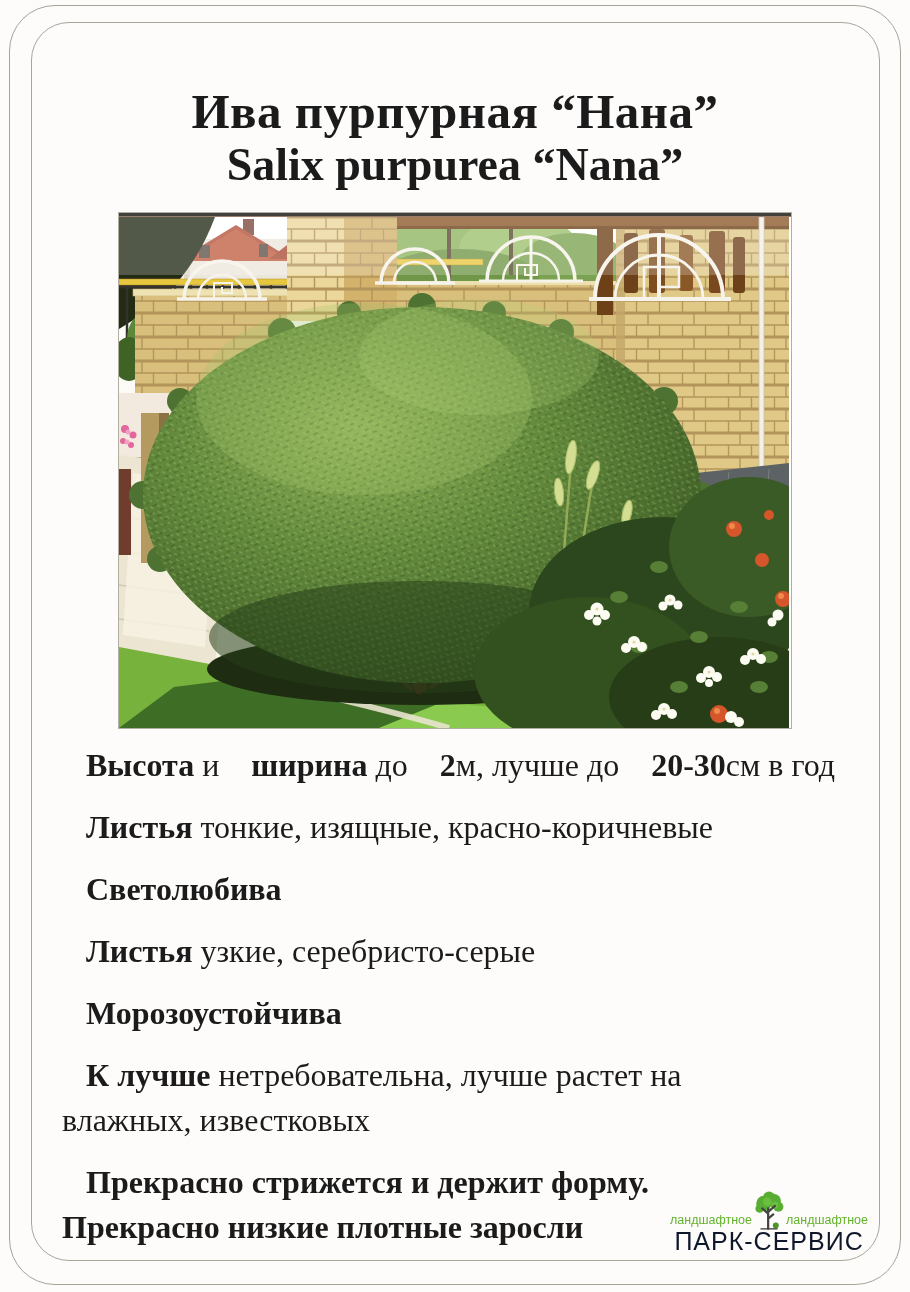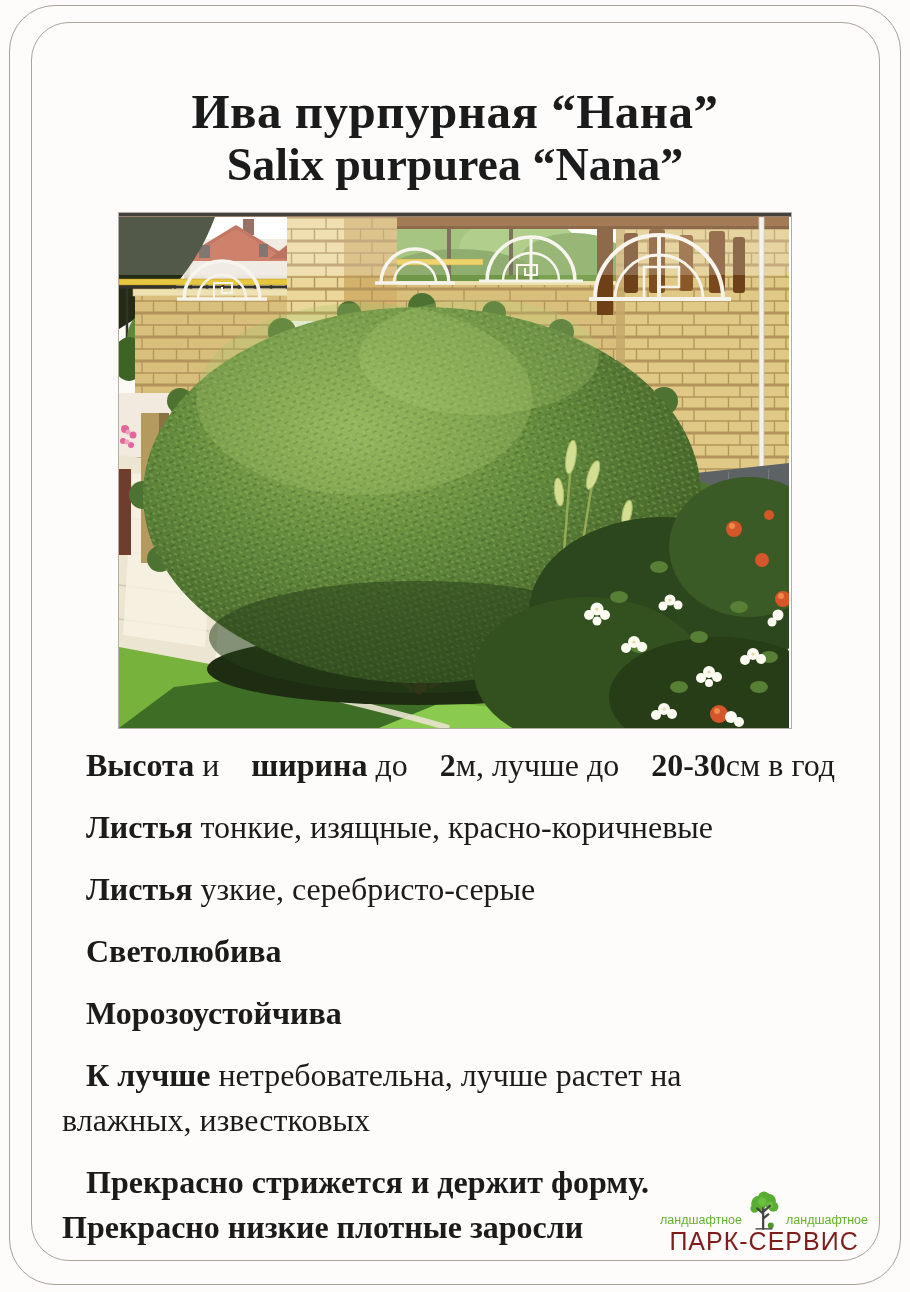--- a/index.html
+++ b/index.html
@@ -25,24 +25,24 @@
   }
   .photo-topline { height:3px; background:#43413b; border-bottom:1px solid #9b7f6d; }
   .photo-svg { display:block; width:670px; height:511px; }
   .content { padding:14px 62px 0; }
   .attr { margin:0 0 17px; font-size:32px; line-height:45px; white-space:pre-wrap; }
   .attr b { font-weight:bold;margin-left:24px; }
   .logo {
     position:absolute; right:42px; bottom:38px; text-align:center;
     font-family:"Liberation Sans", sans-serif;
   }
-  .logo-top { display:flex; align-items:flex-end; justify-content:center; gap:5px; }
+  .logo-top { display:flex; align-items:flex-end; justify-content:center; }
   .logo-word { color:#63b22d; font-size:12.5px; line-height:14px; padding-bottom:3px; }
   .tree-icon { width:34px; height:42px; margin-bottom:-2px; }
-  .logo-name { color:#7f1d1d; font-size:25px; line-height:26px; letter-spacing:1px; margin-top:-2px; }
+  .logo-name { color:#0f172a; font-size:25px; line-height:26px; letter-spacing:1px; margin-top:-2px; }
 </style>
 </head>
 <body>
 
 <div class="page">
   <div class="border-outer"></div>
   <div class="border-inner"></div>
 
   <div class="header">
     <h1 class="title">Ива пурпурная “Нана”</h1>
@@ -301,22 +301,22 @@
         </g>
       </g>
 
       <rect x="0" y="0" width="670" height="58" fill="#ffffff" opacity=".22"></rect>
     </svg>
   </div>
 
   <div class="content">
       <p class="attr"><b>Высота</b><span> и </span><b>ширина</b><span> до </span><b>2</b><span>м, лучше до </span><b>20-30</b><span>см в год</span></p>
       <p class="attr"><b>Листья</b><span> тонкие, изящные, красно-коричневые</span></p>
+      <p class="attr"><b>Светолюбива</b></p>
       <p class="attr"><b>Листья</b><span> узкие, серебристо-серые</span></p>
-      <p class="attr"><b>Светолюбива</b></p>
       <p class="attr"><b>Морозоустойчива</b></p>
       <p class="attr"><b>К лучше</b><span> нетребовательна, лучше растет на
 влажных, известковых</span></p>
       <p class="attr"><b>Прекрасно стрижется и держит форму.
 Прекрасно низкие плотные заросли</b></p>
     </div>
 
   <div class="logo">
     <div class="logo-top">
       <span class="logo-word">ландшафтное</span>

